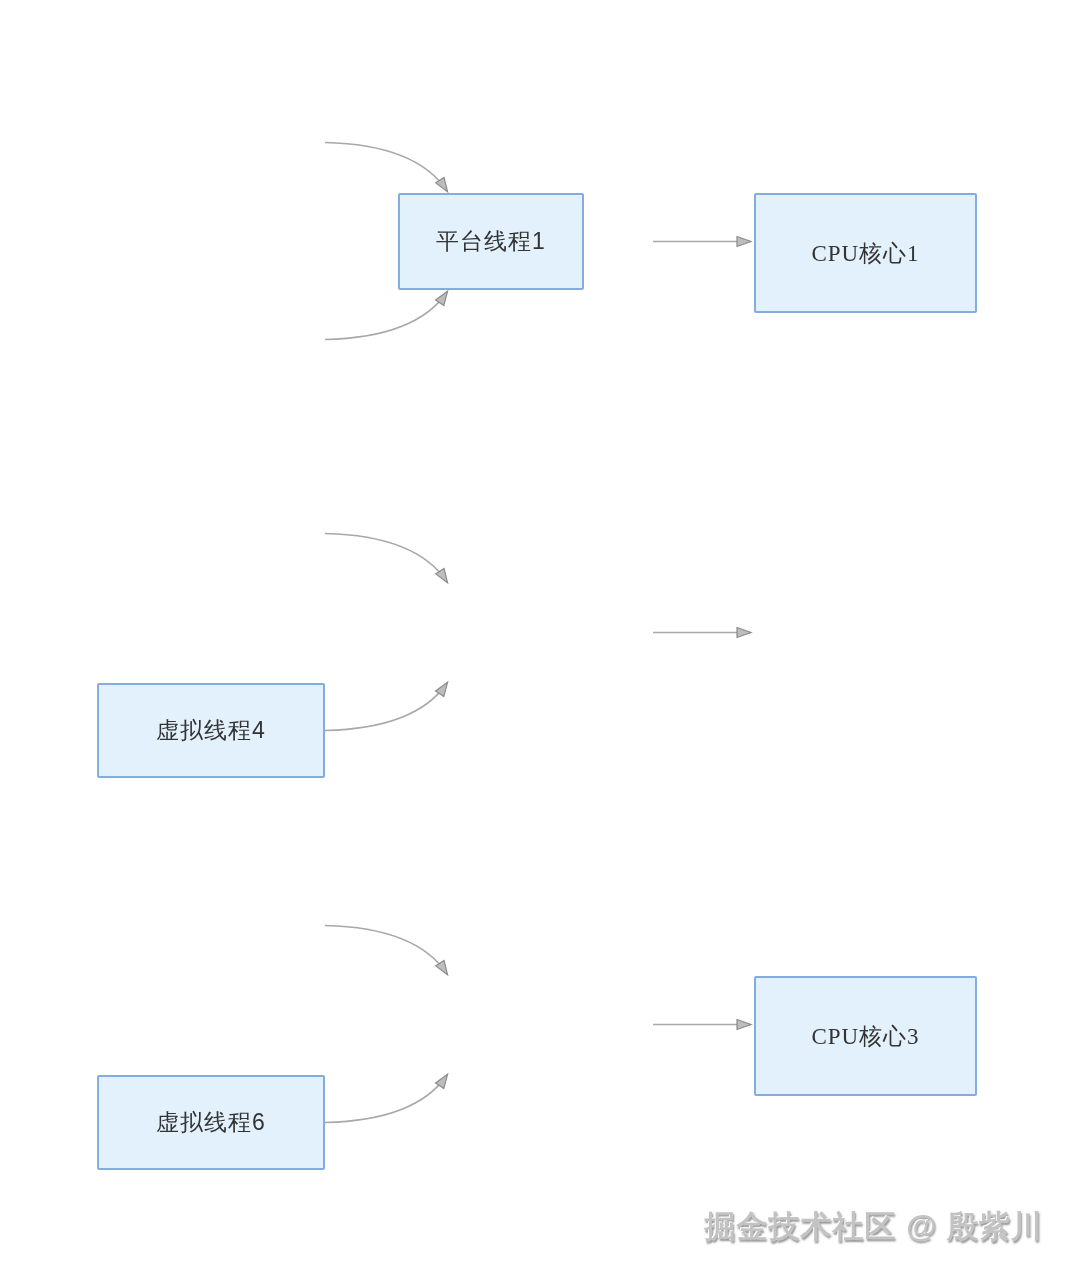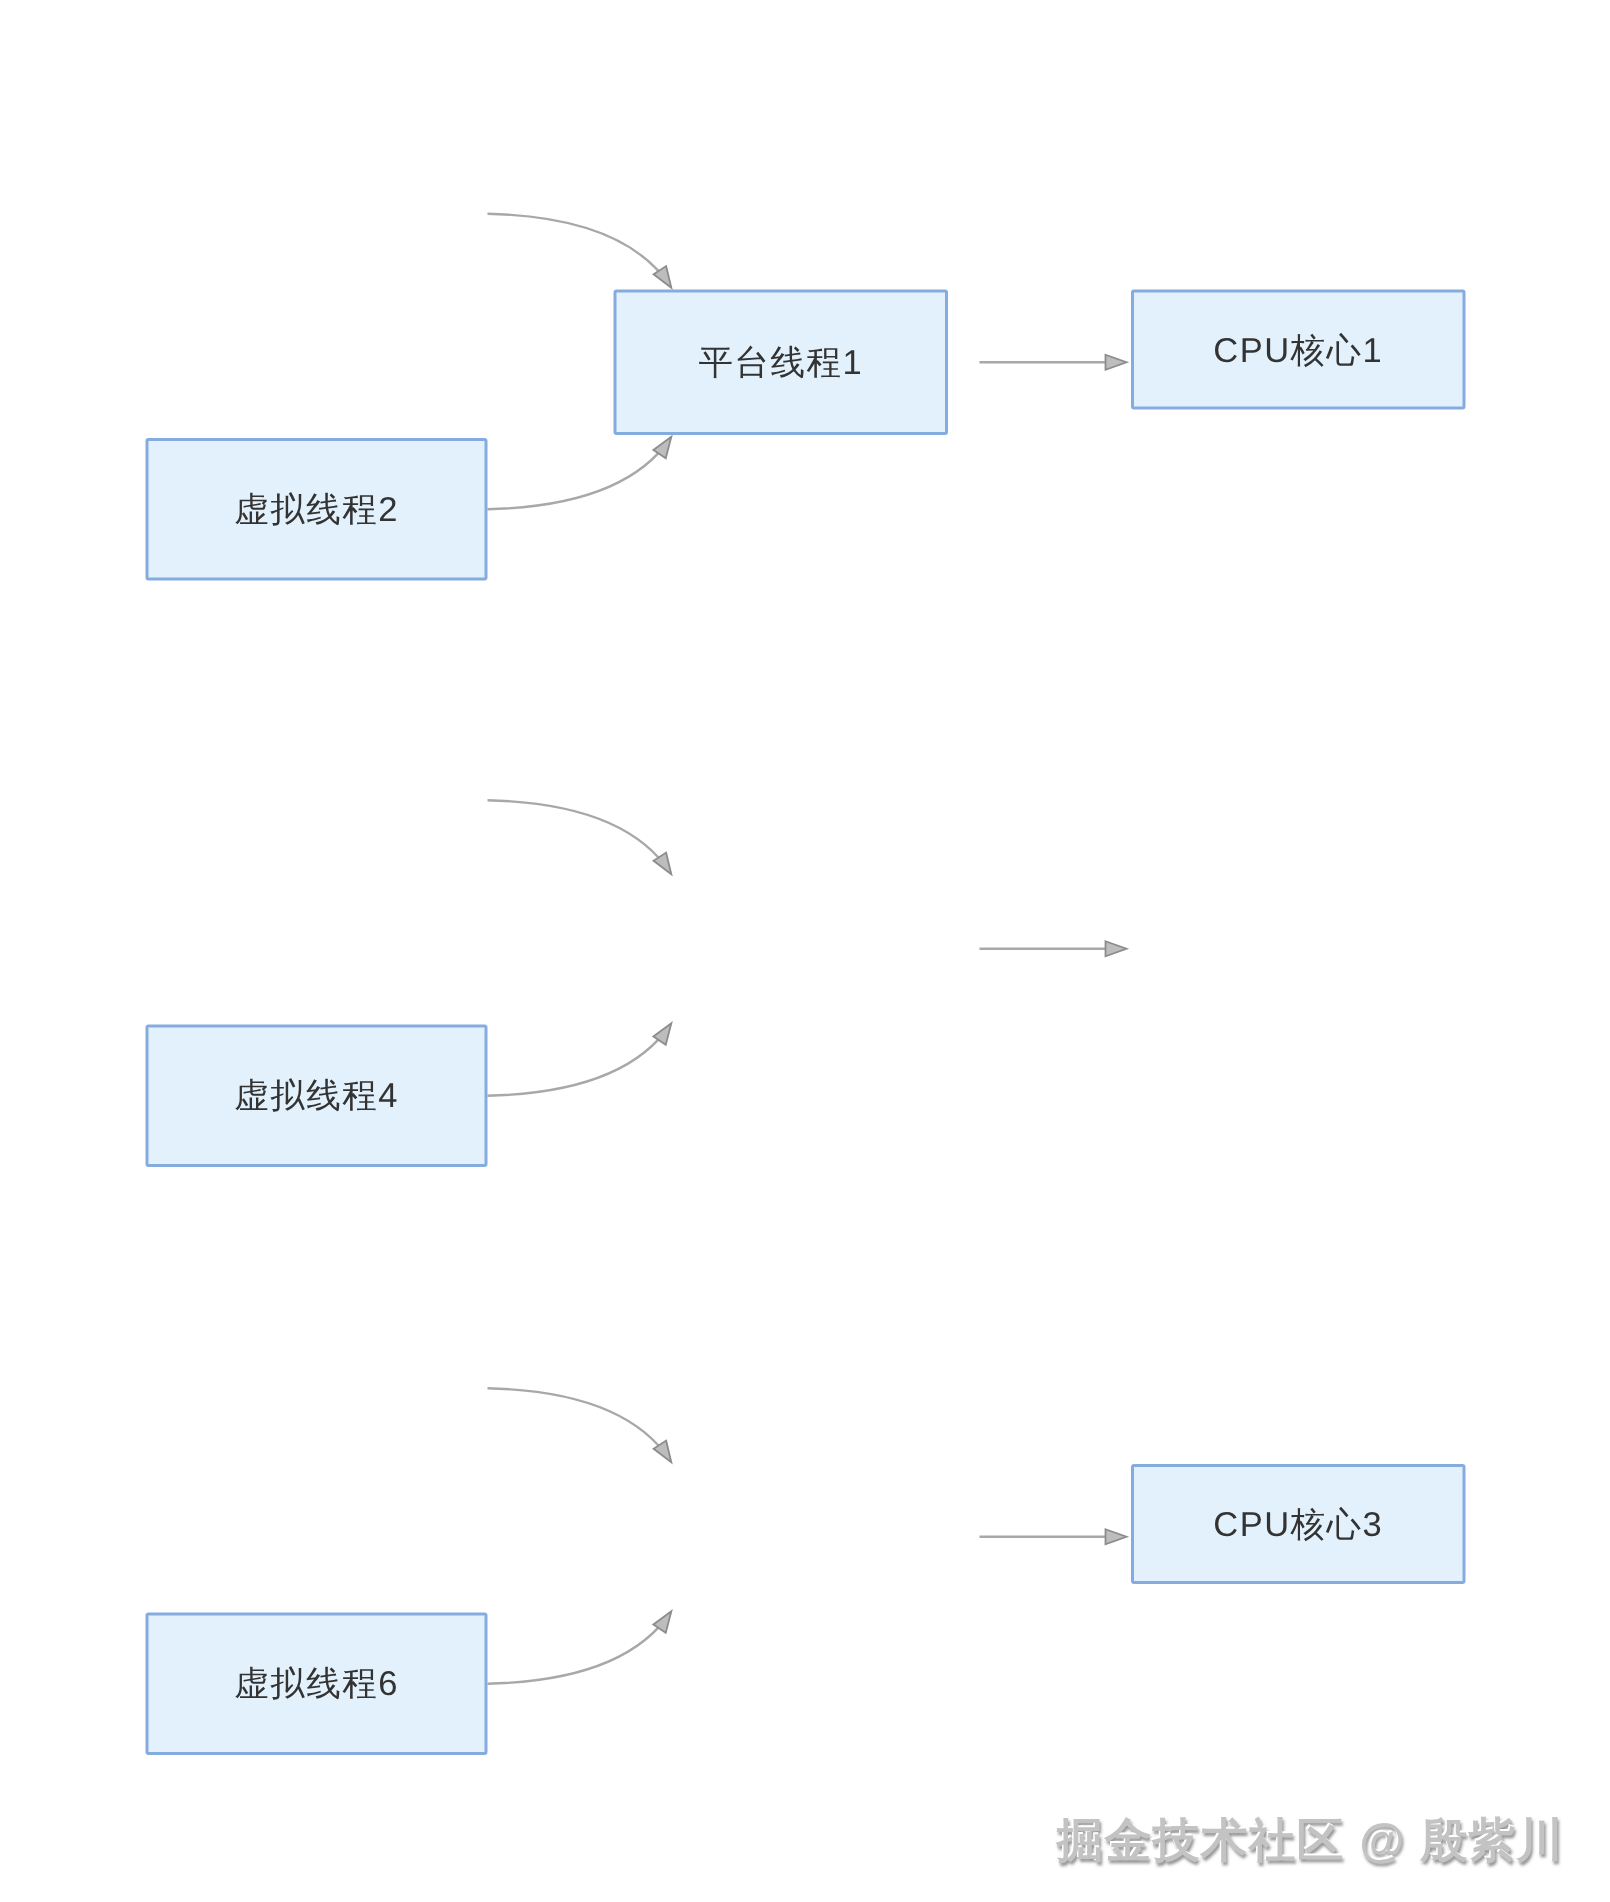--- a/index.html
+++ b/index.html
@@ -29,22 +29,22 @@
     border: 2px solid #85acde;
     border-radius: 2px;
     display: flex;
     align-items: center;
     justify-content: center;
     font-size: 23px;
     color: #333333;
     letter-spacing: 1px;
   }
   .vt  { width: 228px; height: 95px; left: 97px; }
-  .pt  { width: 223px; height: 97px; left: 409px; }
-  .cpu { width: 223px; height: 80px; left: 754px; }
+  .pt  { width: 186px; height: 97px; left: 398px; }
+  .cpu { width: 223px; height: 120px; left: 754px; font-family: Liberation Serif, serif; }
   .watermark {
     position: absolute;
     top: 1206px;
     right: 30px;
     font-size: 31px;
     font-weight: bold;
     color: #c3c3c3;
     letter-spacing: 1px;
     text-shadow: -1px -1px 0 #ffffff, 1px 2px 2px rgba(130,130,130,0.85);
   }
@@ -79,23 +79,20 @@
       <path d="M 653 241.5 L 750 241.5" fill="none" stroke="#a8a8a8" stroke-width="1.6" marker-end="url(#arrow)"></path>
     </g>
   </svg>
 
   <div class="node pt" style="top:193px">
     <span>平台线程1</span>
   </div>
   <div class="node cpu" style="top:193px">
     <span>CPU核心1</span>
   </div>
-  <div class="node vt" style="top:292px">
-    <span>虚拟线程2</span>
-  </div>
 
   <div class="node vt" style="top:683px">
     <span>虚拟线程4</span>
   </div>
 
   <div class="node cpu" style="top:976px">
     <span>CPU核心3</span>
   </div>
   <div class="node vt" style="top:1075px">
     <span>虚拟线程6</span>

